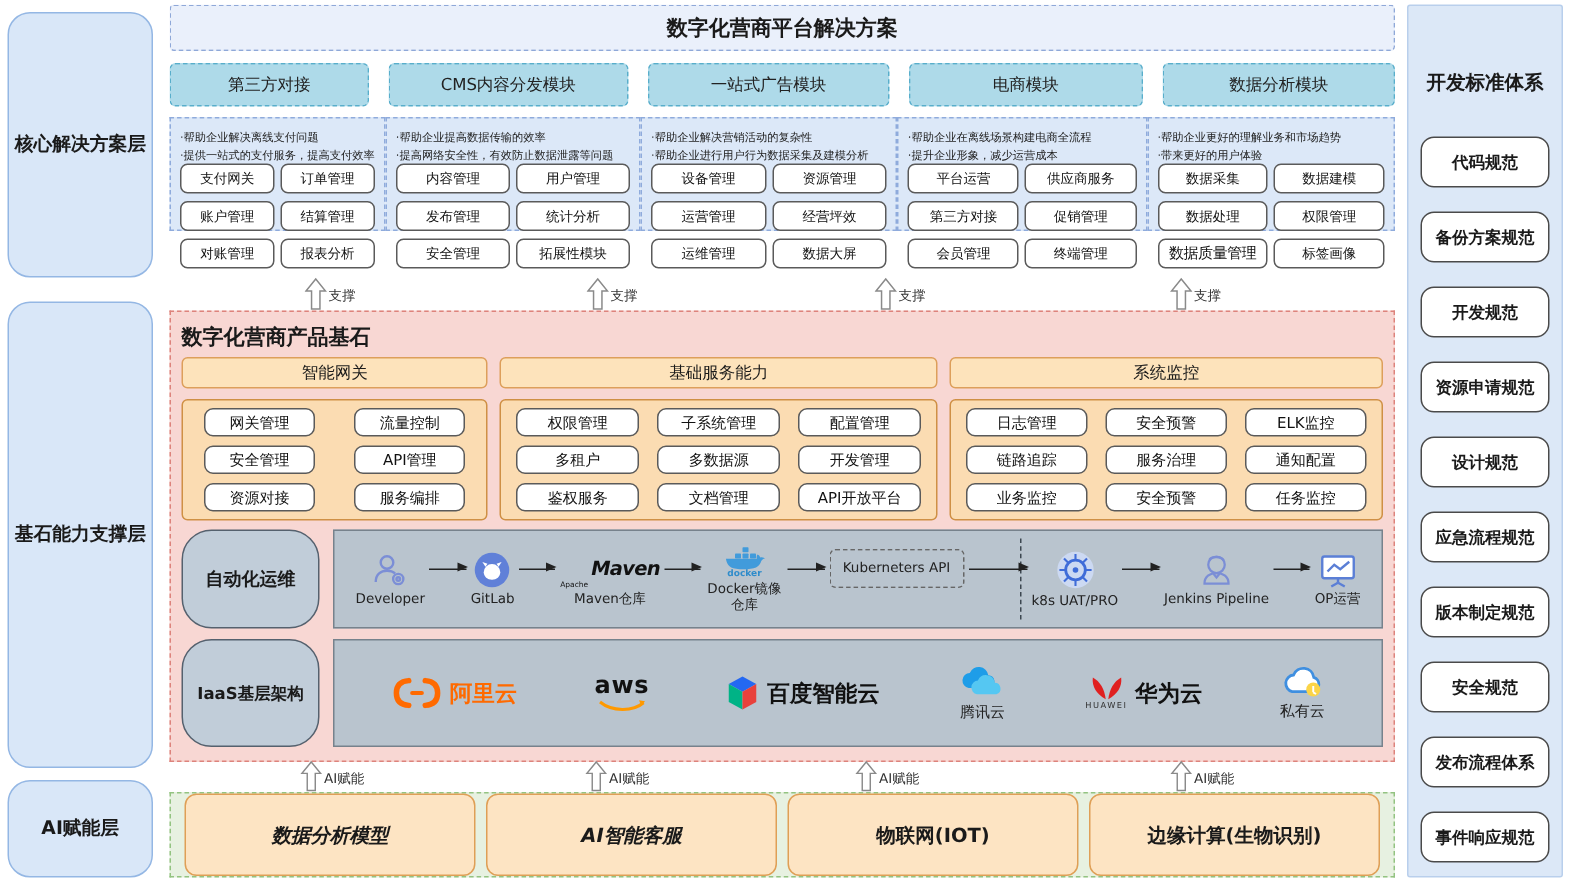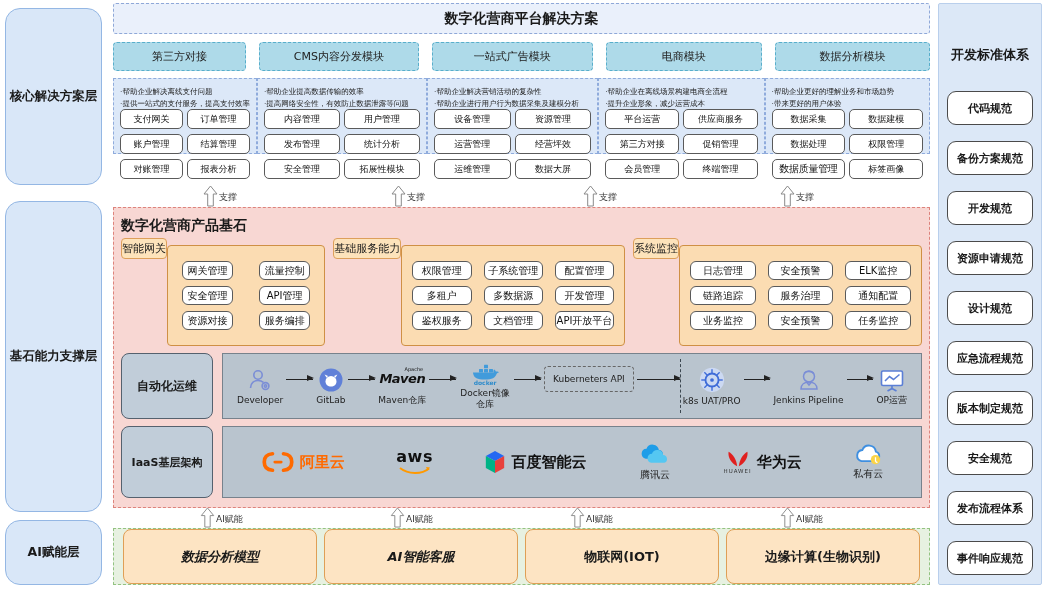--- a/index.html
+++ b/index.html
@@ -17,41 +17,41 @@
 .mbtns{margin-top:auto;display:grid;grid-template-columns:repeat(2,1fr);gap:5px 4px}
 .chip{background:#fff;border:1px solid #5a5a5a;border-radius:5px;font-size:9px;display:flex;align-items:center;justify-content:center;height:20px;white-space:nowrap;color:#111}
 .chip.xs{font-size:10px;letter-spacing:-.3px}
 
 .up-arrow{position:absolute;display:flex;align-items:center}
 .arrow-label{font-size:9px;color:#333;margin-top:3px;margin-left:1px;white-space:nowrap}
 
 .pink{position:absolute;left:113px;top:207px;width:817px;height:301px;background:#f8d7d3;border:1px dashed #dd837c;padding:5px 7px 7px}
 .pink-title{text-align:left;font-weight:bold;font-size:14px;height:25px;line-height:25px}
 .grow{display:flex;gap:8px;height:108px}
-.group{display:flex;flex-direction:row}
+.group{display:flex;flex-direction:column}
 .ghead{height:21px;background:#fde3bb;border:1px solid #dd9f5b;border-radius:4px;display:flex;align-items:center;justify-content:center;font-size:11px;flex:none}
 .gpanel{margin-top:7px;flex:1;background:#fbdcb2;border:1px solid #cf9045;border-radius:4px;display:grid;align-content:center;gap:6px 12px;padding:5px 10px}
 .gpanel .chip{height:19px;font-size:10px;border-radius:6px}
 .g2{grid-template-columns:repeat(2,1fr);column-gap:26px;padding:5px 14px}
 .g3{grid-template-columns:repeat(3,1fr)}
 .devops{margin-top:7px;height:66px;display:flex}
 .iaas{margin-top:7px;height:72px;display:flex}
-.glabel{width:92px;flex:none;background:#c1cdd9;border:1px solid #55616e;border-radius:8px;display:flex;align-items:center;justify-content:center;font-weight:bold;font-size:12px}
+.glabel{width:92px;flex:none;background:#c1cdd9;border:1px solid #55616e;border-radius:20px;display:flex;align-items:center;justify-content:center;font-weight:bold;font-size:12px}
 .glabel.sm{font-size:11px}
 .gray-panel{flex:1;margin-left:9px;background:#b9c4ce;border:1px solid #77828c;position:relative}
 
 .pipe{position:absolute;inset:0;display:flex;align-items:center;padding:0 14px}
 .pnode{display:flex;flex-direction:column;align-items:center;flex:none}
 .plabel{font-size:9px;color:#222;margin-top:2px;text-align:center;line-height:1.2;white-space:nowrap}
 .plabel.wrap{white-space:normal;max-width:52px}
 .pconn{flex:1;height:0;border-top:1.3px solid #222;position:relative;transform:translateY(-7px);margin:0 3px;min-width:12px}
 .pconn::after{content:"";position:absolute;right:-1px;top:-4.3px;border-left:7px solid #222;border-top:3.6px solid transparent;border-bottom:3.6px solid transparent}
 .kbox{border:1px dashed #666;border-radius:4px;font-size:9px;padding:7px 8px;transform:translateY(-7px);white-space:nowrap;color:#222}
 .pipe-divider{position:absolute;left:65.5%;top:5px;bottom:5px;border-left:1px dashed #3c4750}
-.maven-logo{display:flex;flex-direction:column;align-items:center;line-height:1;height:26px;justify-content:flex-start}
+.maven-logo{display:flex;flex-direction:row;align-items:center;line-height:1;height:26px;justify-content:flex-end}
 .maven-top{font-size:5px;color:#111;align-self:flex-end;margin-right:2px}
 .maven-main{font-size:13px;font-weight:bold;font-style:italic;color:#111;letter-spacing:-.5px}
 .docker-ico{display:flex;flex-direction:column;align-items:center;line-height:1}
 .docker-txt{font-size:6px;color:#2f8ccb;font-weight:bold;margin-top:-2px}
 
 .cloud-row{position:absolute;inset:0;display:flex;align-items:center;justify-content:space-around;padding:0 12px}
 .cloud{display:flex;align-items:center;gap:5px}
 .cloud.col{flex-direction:column;gap:1px}
 .ali-txt{color:#ff6a00;font-weight:bold;font-size:15px}
 .aws-txt{font-weight:bold;font-size:16px;letter-spacing:.5px;color:#111;line-height:1}

